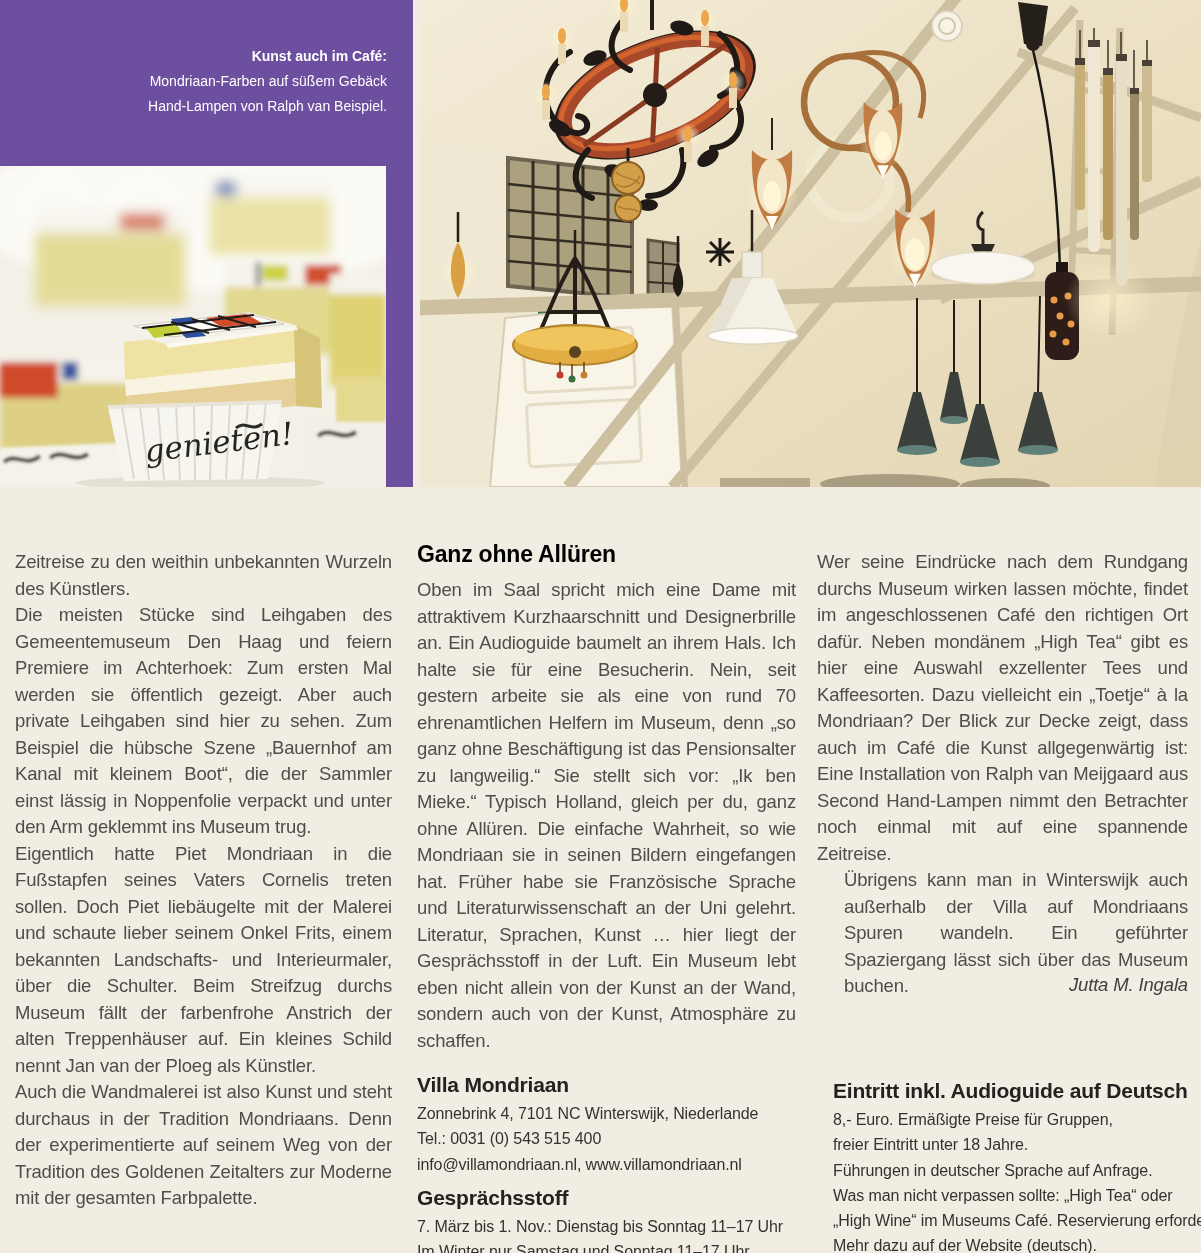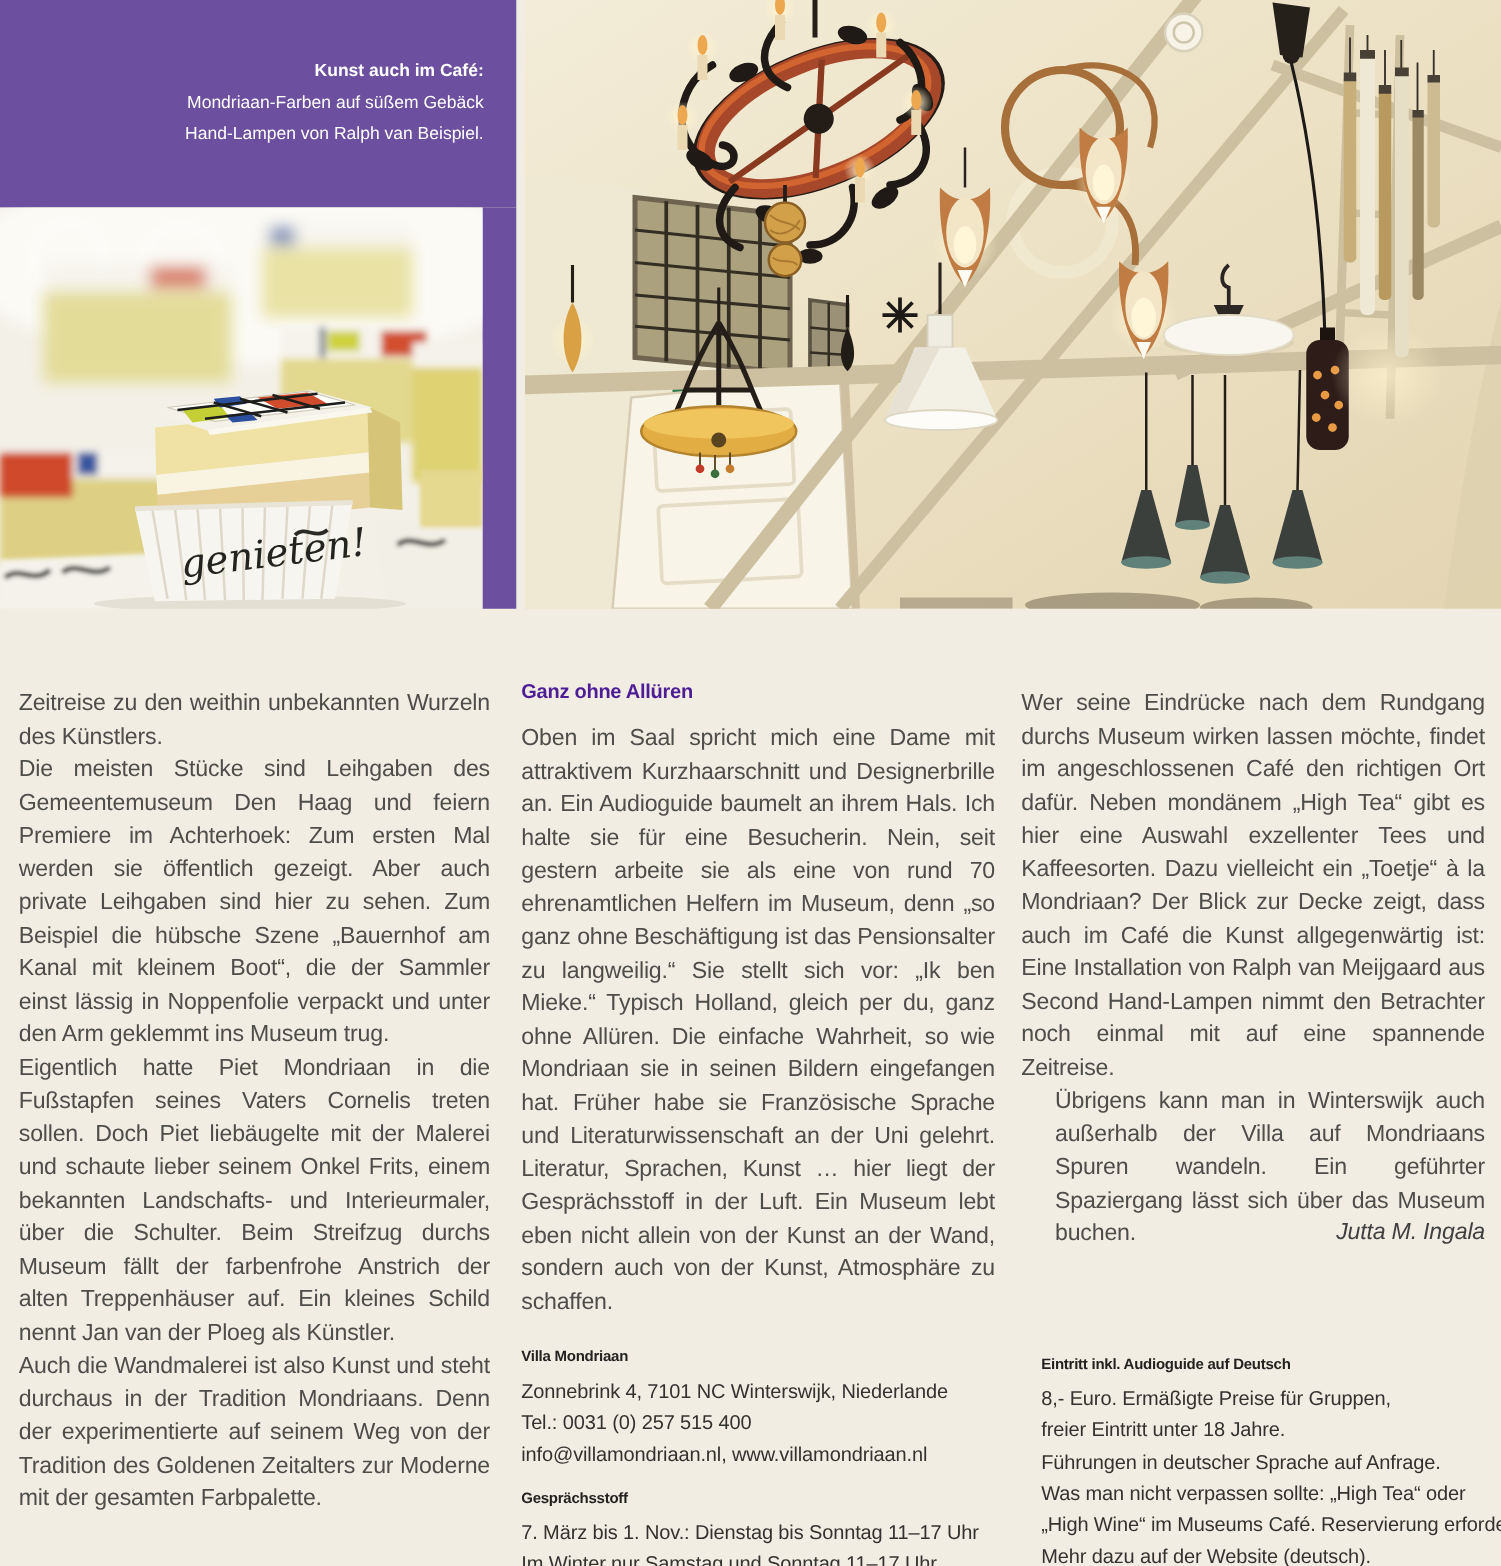--- a/index.html
+++ b/index.html
@@ -13,29 +13,29 @@
   .caption .cap-title{font-weight:bold;}
   .photo-cakes{position:absolute;left:0;top:166px;width:386px;height:321px;}
   .photo-ceiling{position:absolute;left:420px;top:0;width:781px;height:487px;}
   
   .col{position:absolute;color:#4e4d4a;font-size:18.5px;line-height:26.5px;text-align:justify;
        letter-spacing:-0.15px;}
   .col p{margin:0;}
   .col1{left:15px;top:549px;width:377px;}
   .col2{left:417px;top:540px;width:379px;}
   .col3{left:817px;top:540px;width:371px;}
-  .h-purple{color:#4c1d95;font-weight:bold;font-size:16px;line-height:28px;text-align:left;
+  .h-purple{color:#000000;font-weight:bold;font-size:23px;line-height:28px;text-align:left;
             letter-spacing:-0.2px;margin:0 0 9px 0;}
   .p2wrap{position:relative;margin-left:27px;}
   .byline{position:absolute;right:0;bottom:1px;font-style:italic;color:#404040;}
   
   .info{position:absolute;color:#34322f;font-size:16px;line-height:25.3px;letter-spacing:-0.1px;}
   .info-villa{left:417px;top:1073px;width:400px;}
   .info-eintritt{left:833px;top:1079px;width:420px;}
-  .info .info-title{font-weight:bold;font-size:12px;color:#232220;letter-spacing:-0.2px;
+  .info .info-title{font-weight:bold;font-size:21px;color:#232220;letter-spacing:-0.2px;
                     line-height:24px;margin-bottom:4px;}
   .info .gap{height:9px;}
   .info div{white-space:nowrap;}
 </style>
 </head>
 <body>
 
 <div class="page">
 
   <div class="purple-block">
@@ -459,21 +459,21 @@
     <p>Wer seine Eindrücke nach dem Rundgang durchs Museum wirken lassen möchte, findet im angeschlossenen Café den richtigen Ort dafür. Neben mondänem „High Tea“ gibt es hier eine Auswahl exzellenter Tees und Kaffeesorten. Dazu vielleicht ein „Toetje“ à la Mondriaan? Der Blick zur Decke zeigt, dass auch im Café die Kunst allgegenwärtig ist: Eine Installation von Ralph van Meijgaard aus Second Hand-Lampen nimmt den Betrachter noch einmal mit auf eine spannende Zeitreise.</p>
     <div class="p2wrap">
       <p>Übrigens kann man in Winterswijk auch außerhalb der Villa auf Mondriaans Spuren wandeln. Ein geführter Spaziergang lässt sich über das Museum buchen.</p>
       <span class="byline">Jutta M. Ingala</span>
     </div>
   </div>
 
   <div class="info info-villa">
     <div class="info-title">Villa Mondriaan</div>
     <div>Zonnebrink 4, 7101 NC Winterswijk, Niederlande</div>
-    <div>Tel.: 0031 (0) 257 515 400</div>
+    <div>Tel.: 0031 (0) 543 515 400</div>
     <div>info@villamondriaan.nl, www.villamondriaan.nl</div>
     <div class="gap"></div>
     <div class="info-title">Gesprächsstoff</div>
     <div>7. März bis 1. Nov.: Dienstag bis Sonntag 11–17 Uhr</div>
     <div>Im Winter nur Samstag und Sonntag 11–17 Uhr</div>
   </div>
 
   <div class="info info-eintritt">
     <div class="info-title">Eintritt inkl. Audioguide auf Deutsch</div>
     <div>8,- Euro. Ermäßigte Preise für Gruppen,</div>

